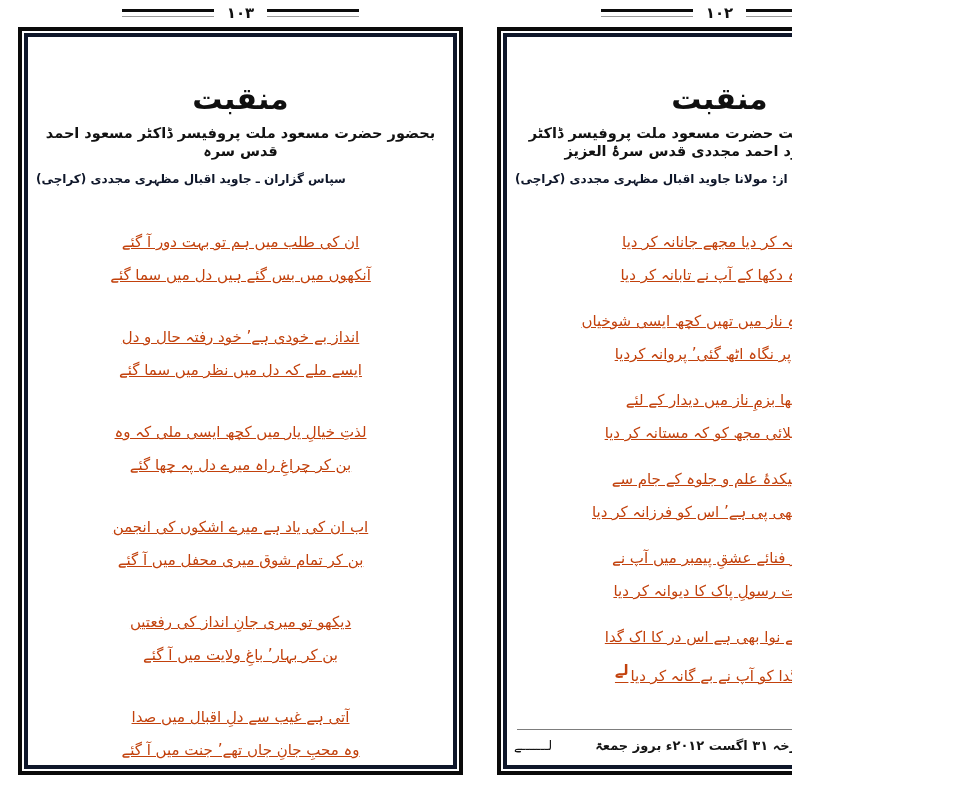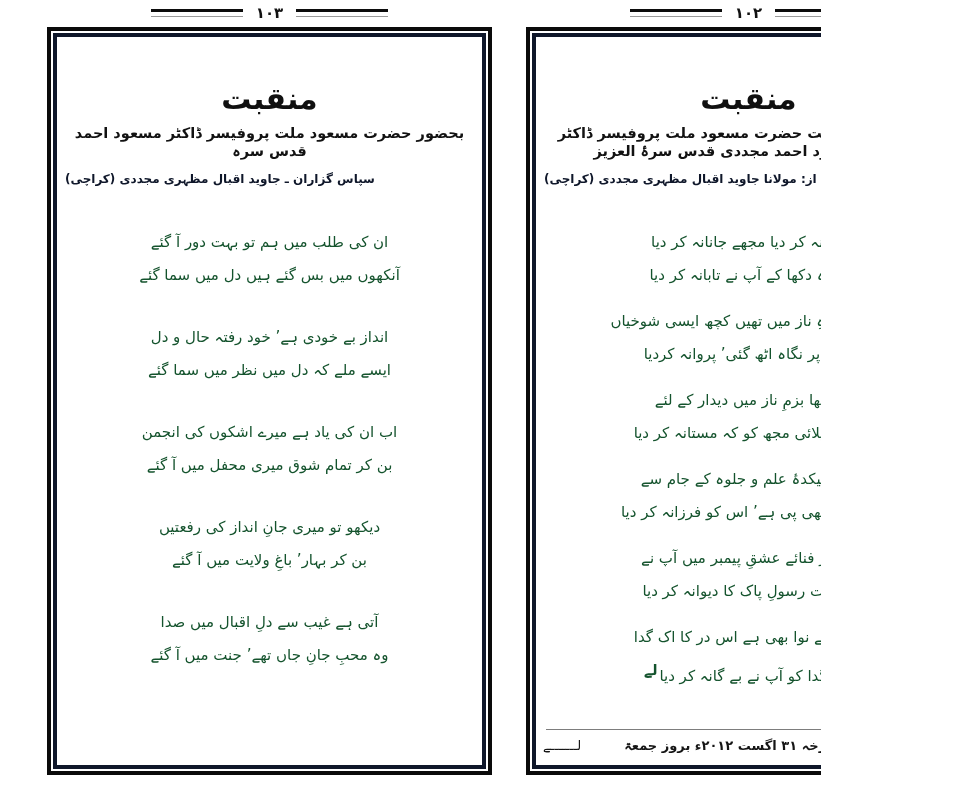--- a/index.html
+++ b/index.html
@@ -8,21 +8,20 @@
     background: #ffffff;
     font-family: "DejaVu Sans", sans-serif;
     color: #1a1a1a;
   }
   .canvas {
     position: relative;
     width: 792px;
     height: 795px;
     background: #ffffff;
     overflow: hidden;
-    margin-left: 29px;
   }
   
   .page-header {
     position: absolute;
     top: 2px;
     height: 22px;
     display: flex;
     align-items: center;
     justify-content: center;
     gap: 9px;
@@ -106,21 +105,22 @@
     flex-direction: column;
     align-items: center;
   }
   .page.left  .couplet { margin-bottom: 29px; }
   .page.right .couplet { margin-bottom: 13px; }
   .verse-line {
     direction: rtl;
     font-size: 15px;
     line-height: 33px;
     white-space: nowrap;
-    color: #14532d;
+    color: #c2410c;
+    text-decoration: underline;
   }
   .verse-note-ref {
     font-size: 14px;
     font-weight: bold;
     vertical-align: super;
     margin-right: 2px;
   }
   
   .footnote-rule {
     position: absolute;
@@ -179,20 +179,24 @@
         <div class="byline">سپاس گزاران ـ جاوید اقبال مظہری مجددی (کراچی)</div>
 
         <div class="verses">
           <div class="couplet">
             <div class="verse-line">ان کی طلب میں ہم تو بہت دور آ گئے</div>
             <div class="verse-line">آنکھوں میں بس گئے ہیں دل میں سما گئے</div>
           </div>
           <div class="couplet">
             <div class="verse-line">انداز بے خودی ہے’ خود رفتہ حال و دل</div>
             <div class="verse-line">ایسے ملے کہ دل میں نظر میں سما گئے</div>
+          </div>
+          <div class="couplet">
+            <div class="verse-line">لذتِ خیالِ یار میں کچھ ایسی ملی کہ وہ</div>
+            <div class="verse-line">بن کر چراغِ راہ میرے دل پہ چھا گئے</div>
           </div>
           <div class="couplet">
             <div class="verse-line">اب ان کی یاد ہے میرے اشکوں کی انجمن</div>
             <div class="verse-line">بن کر تمام شوق میری محفل میں آ گئے</div>
           </div>
           <div class="couplet">
             <div class="verse-line">دیکھو تو میری جانِ انداز کی رفعتیں</div>
             <div class="verse-line">بن کر بہار’ باغِ ولایت میں آ گئے</div>
           </div>
           <div class="couplet">

